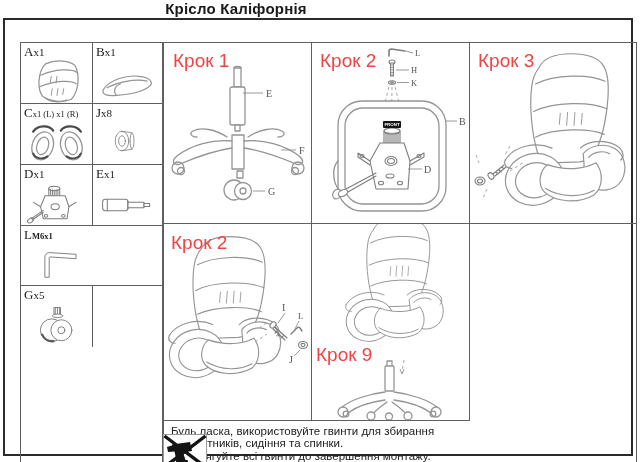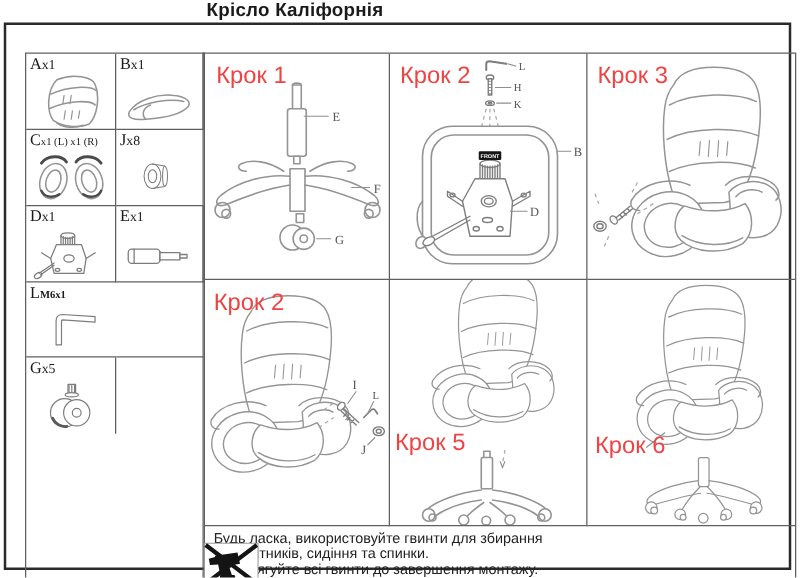--- a/index.html
+++ b/index.html
@@ -334,30 +334,23 @@
             <path d="M75,178 C68,183 62,188 59,192 M80,178 C87,183 93,188 96,192"></path>
             <circle cx="31" cy="188" r="5" fill="#fff"></circle>
               <circle cx="34" cy="190" r="2.8"></circle>
             <circle cx="124" cy="188" r="5" fill="#fff"></circle>
               <circle cx="121" cy="190" r="2.8"></circle>
             <circle cx="59" cy="192" r="4" fill="#fff"></circle>
               <circle cx="96" cy="192" r="4" fill="#fff"></circle>
             <circle cx="77" cy="192.5" r="3.5" fill="#fff"></circle>
           </g>
         </svg>
-        <div class="slabel" style="left:4px;top:120px">Крок 5</div>
-      </div>
-
-      <div id="s6" class="scell bB">
-        <svg width="166" height="196" viewBox="0 0 166 196">
-          <use href="#sym-chairfull" x="30" y="2" width="116" height="194"></use>
-          <path class="leader" d="M47,134 L62,122"></path>
-        </svg>
-        <div class="slabel" style="left:6px;top:122px">Крок 6</div>
-      </div>
+        <div class="slabel" style="left:4px;top:120px">Крок 9</div>
+      </div>
+
 
       <div id="note" class="scell">
         <div id="note-text">
           <p>Будь ласка, використовуйте гвинти для збирання</p>
           <p>підлокітників, сидіння та спинки.</p>
           <p>Не затягуйте всі гвинти до завершення монтажу.</p>
 
         </div>
         <svg id="no-drill" viewBox="0 0 44 35">
           <rect x="0.5" y="0.5" width="43" height="34" fill="#fff" stroke="#9a9a9a"></rect>

